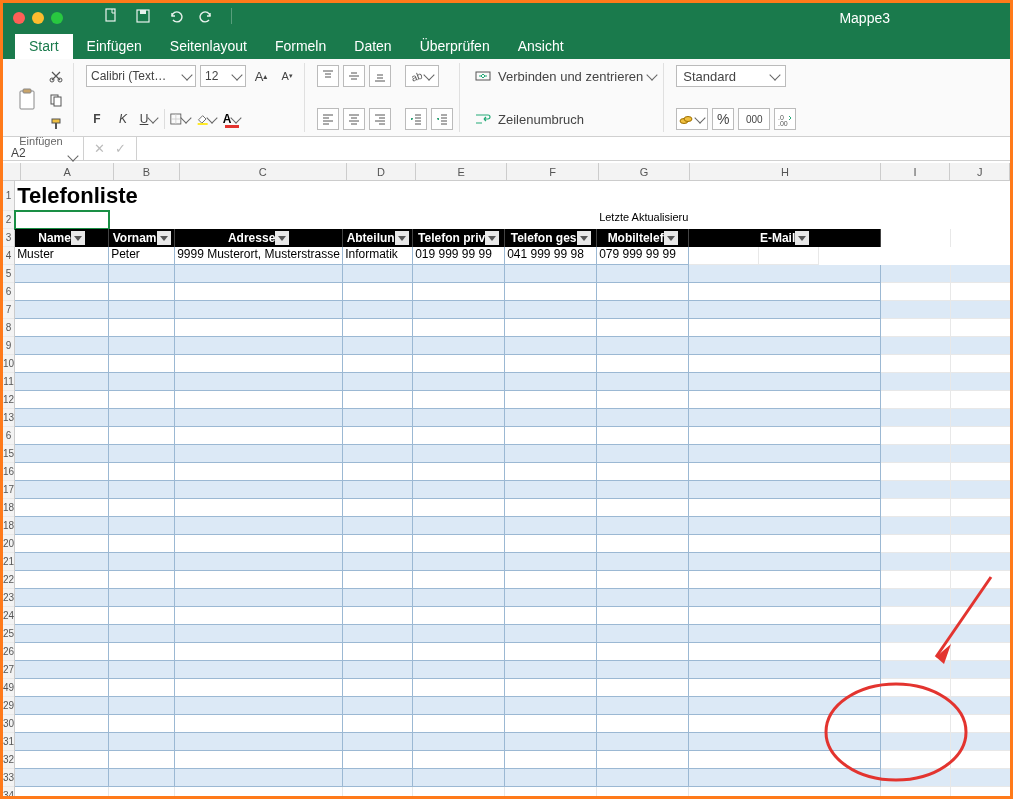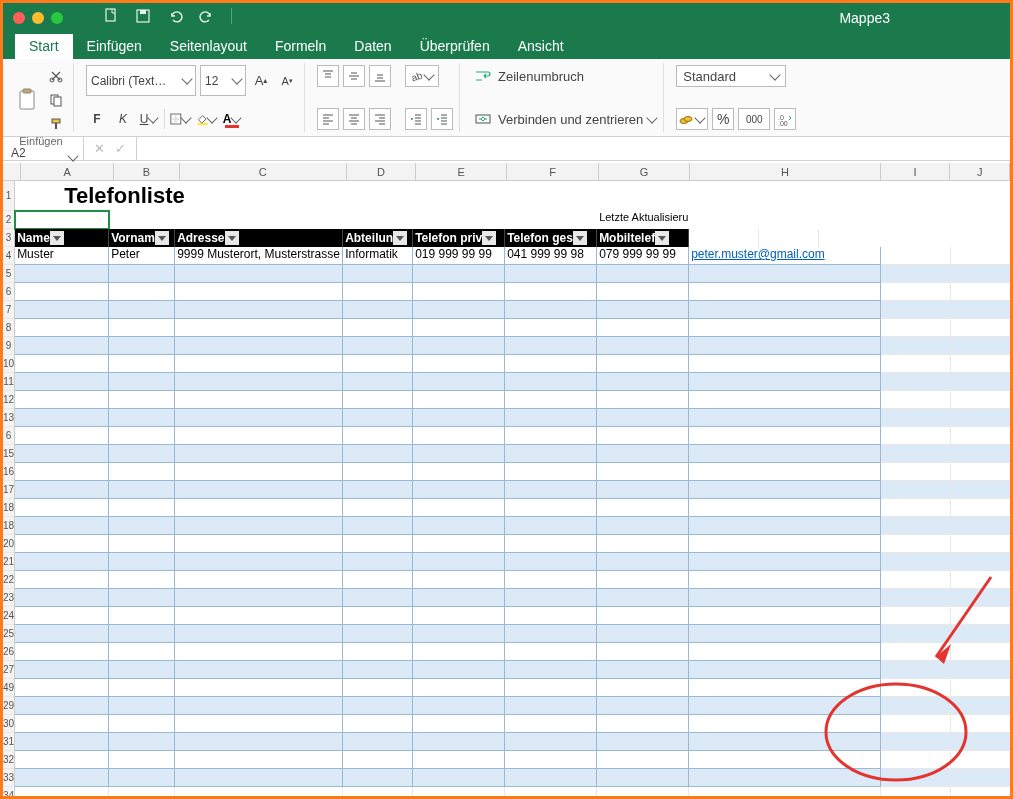--- a/index.html
+++ b/index.html
@@ -23,21 +23,21 @@
 
   
   .ribbon { height: 78px; background: #fafafa; border-bottom: 1px solid #d0d0d0; display: flex; align-items: stretch; padding: 4px 6px; gap: 6px; font-size: 12px; color: #444; }
   .grp { display: flex; flex-direction: column; justify-content: space-between; padding: 2px 6px; border-right: 1px solid #e0e0e0; }
   .grp:last-child { border-right: none; }
   .grp-row { display: flex; align-items: center; gap: 4px; }
   .grp-label { font-size: 11px; color: #666; text-align: center; }
   .bigbtn { display: flex; flex-direction: column; align-items: center; gap: 2px; }
   .bigbtn svg { width: 26px; height: 26px; }
   .minibtn { width: 22px; height: 22px; display: flex; align-items: center; justify-content: center; border: 1px solid transparent; border-radius: 3px; cursor: default; }
-  .dd { width: 110px; height: 31px; background: #fff; border: 1px solid #bbb; display: flex; align-items: center; justify-content: space-between; padding: 0 4px; font-size: 12px; }
+  .dd { width: 110px; height: 22px; background: #fff; border: 1px solid #bbb; display: flex; align-items: center; justify-content: space-between; padding: 0 4px; font-size: 12px; }
   .dd.small { width: 46px; }
   .chev { width: 8px; height: 8px; border-right: 1.2px solid #666; border-bottom: 1.2px solid #666; transform: rotate(45deg); margin-top: -3px; }
   .splitchev { width: 10px; display:flex; justify-content:center; }
   .iconbox { width: 22px; height: 22px; border: 1px solid #bbb; background: #fff; display: flex; align-items: center; justify-content: center; }
   .wide-dd { width: 110px; height: 22px; background: #fff; border: 1px solid #bbb; display:flex; align-items:center; padding: 0 6px; font-size: 13px; }
 
   
   .fxbar { height: 24px; border-bottom: 1px solid #d0d0d0; display: flex; align-items: center; font-size: 12px; color: #444; }
   .namebox { width: 81px; height: 100%; border-right: 1px solid #d0d0d0; display: flex; align-items: flex-end; justify-content: space-between; padding: 0 4px 0 8px; }
   .fxctrl { display: flex; align-items: center; gap: 10px; padding: 0 10px; color: #bbb; border-right: 1px solid #d0d0d0; height:100%;}
@@ -57,21 +57,21 @@
   .cells { position: relative; }
   .row { display: flex; height: 18px; }
   .row.first { height: 30px; }
   .cell { border-right: 1px solid #e8e8e8; border-bottom: 1px solid #e8e8e8; height:100%; font-size: 12px; padding: 0 2px; overflow:hidden; white-space:nowrap; }
   .title-cell { font-size: 22px; font-weight: 700; color:#000; line-height:30px; font-family: Arial, sans-serif; }
   .sel { outline: 2px solid #1a8f45; outline-offset: -1px; background:#fff; }
   .update-label { font-size: 11px; text-align: right; padding-right: 4px; color:#000;}
   .update-date { font-size: 11px; padding-left: 2px; color:#000;}
 
   
-  .thdr-row .cell { background:#000; color:#fff; font-weight:700; font-family: Arial, sans-serif; display:flex; align-items:center; justify-content:flex-start; padding:0 2px; border-right:1px solid #444; border-bottom:none;}
+  .thdr-row .cell { background:#000; color:#fff; font-weight:700; font-family: Arial, sans-serif; display:flex; align-items:center; justify-content:center; padding:0 2px; border-right:1px solid #444; border-bottom:none;}
   .filterbtn { width:14px; height:14px; background:#e8e8e8; display:flex; align-items:center; justify-content:center; }
   .filterbtn .tri { width:0;height:0;border-left:4px solid transparent;border-right:4px solid transparent;border-top:5px solid #555;}
   .trow .cell { border-right:1px solid #9bb8d3; border-bottom:1px solid #9bb8d3; }
   .trow.band .cell { background:#dce9f6; }
   .email { color:#0060c0; text-decoration: underline; }
 
   
   .cA{width:94px}.cB{width:66px}.cC{width:168px}.cD{width:70px}.cE{width:92px}.cF{width:92px}.cG{width:92px}.cH{width:192px}.cI{width:70px}.cJ{width:60px}
 
   
@@ -261,36 +261,36 @@
               <path d="M2 7l2 0-1-1M4 7l-1 1" stroke="#2a7"></path>
             </svg>
           </span>
     </div>
   </div>
 
   <div class="grp">
     <div class="grp-row">
       <span class="minibtn">
             <svg width="16" height="14" viewBox="0 0 16 14">
-              <path d="M1 3h12a2 2 0 010 4H9m0 0l2-2m-2 2l2 2M1 11h6" fill="none" stroke="#2a7" stroke-width="1.2"></path>
-            </svg>
-          </span>
-      <span style="font-size:13px;">Zeilenumbruch</span>
+              <rect x="1" y="3" width="14" height="8" fill="none" stroke="#555"></rect>
+              <path d="M4 7h2m4 0h2M6 7l2-2 2 2-2 2z" fill="none" stroke="#2a7"></path>
+            </svg>
+          </span>
+      <span style="font-size:13px;">Verbinden und zentrieren</span>
+      <span class="splitchev">
+            <span class="chev"></span>
+          </span>
     </div>
     <div class="grp-row">
       <span class="minibtn">
             <svg width="16" height="14" viewBox="0 0 16 14">
-              <rect x="1" y="3" width="14" height="8" fill="none" stroke="#555"></rect>
-              <path d="M4 7h2m4 0h2M6 7l2-2 2 2-2 2z" fill="none" stroke="#2a7"></path>
-            </svg>
-          </span>
-      <span style="font-size:13px;">Verbinden und zentrieren</span>
-      <span class="splitchev">
-            <span class="chev"></span>
-          </span>
+              <path d="M1 3h12a2 2 0 010 4H9m0 0l2-2m-2 2l2 2M1 11h6" fill="none" stroke="#2a7" stroke-width="1.2"></path>
+            </svg>
+          </span>
+      <span style="font-size:13px;">Zeilenumbruch</span>
     </div>
   </div>
 
   <div class="grp" style="border-right:none;">
     <div class="grp-row">
       <div class="wide-dd" style="justify-content:space-between;">
             <span>Standard</span>
             <span class="chev"></span>
           </div>
     </div>
@@ -376,21 +376,21 @@
           <div>49</div>
           <div>29</div>
           <div>30</div>
           <div>31</div>
           <div>32</div>
           <div>33</div>
           <div>34</div>
         </div>
     <div class="cells" id="cells">
           <div class="row first">
-            <div class="cell cA title-cell" style="width: 300px; border: none; margin-left: 47px;">Telefonliste</div>
+            <div class="cell cA title-cell" style="width: 300px; border: none;">Telefonliste</div>
           </div>
           <div class="row">
             <div class="cell cA sel"></div>
             <div class="cell cB" style="border-top: none; border-right: none; border-bottom: 1px solid transparent; border-left: none; border-image: initial;"></div>
             <div class="cell cC" style="border-top: none; border-right: none; border-bottom: 1px solid transparent; border-left: none; border-image: initial;"></div>
             <div class="cell cD" style="border-top: none; border-right: none; border-bottom: 1px solid transparent; border-left: none; border-image: initial;"></div>
             <div class="cell cE" style="border-top: none; border-right: none; border-bottom: 1px solid transparent; border-left: none; border-image: initial;"></div>
             <div class="cell cF" style="border-top: none; border-right: none; border-bottom: 1px solid transparent; border-left: none; border-image: initial;"></div>
             <div class="cell cG update-label" style="border: none;">Letzte Aktualisierung</div>
             <div class="cell cI" style="border-top: none; border-right: none; border-bottom: 1px solid transparent; border-left: none; border-image: initial;"></div>
@@ -432,32 +432,37 @@
               <span class="filterbtn">
                 <span class="tri"></span>
               </span>
             </div>
             <div class="cell cG">
               <span>Mobiltelef</span>
               <span class="filterbtn">
                 <span class="tri"></span>
               </span>
             </div>
+            <div class="cell cH">
+              <span>E-Mail</span>
+              <span class="filterbtn">
+                <span class="tri"></span>
+              </span>
+            </div>
             <div class="cell cI" style="background: rgb(255, 255, 255); border-color: rgb(232, 232, 232);"></div>
             <div class="cell cJ" style="background: rgb(255, 255, 255); border-color: rgb(232, 232, 232);"></div>
           </div>
           <div class="row trow">
             <div class="cell cA">Muster</div>
             <div class="cell cB">Peter</div>
             <div class="cell cC">9999 Musterort, Musterstrasse</div>
             <div class="cell cD">Informatik</div>
             <div class="cell cE">019 999 99 99</div>
             <div class="cell cF">041 999 99 98</div>
             <div class="cell cG">079 999 99 99</div>
-            <div class="cell cH email">peter.muster@gmail.com</div>
             <div class="cell cI" style="border-color: rgb(232, 232, 232);"></div>
             <div class="cell cJ" style="border-color: rgb(232, 232, 232);"></div>
           </div>
           <div class="row trow band">
             <div class="cell cA"></div>
             <div class="cell cB"></div>
             <div class="cell cC"></div>
             <div class="cell cD"></div>
             <div class="cell cE"></div>
             <div class="cell cF"></div>

